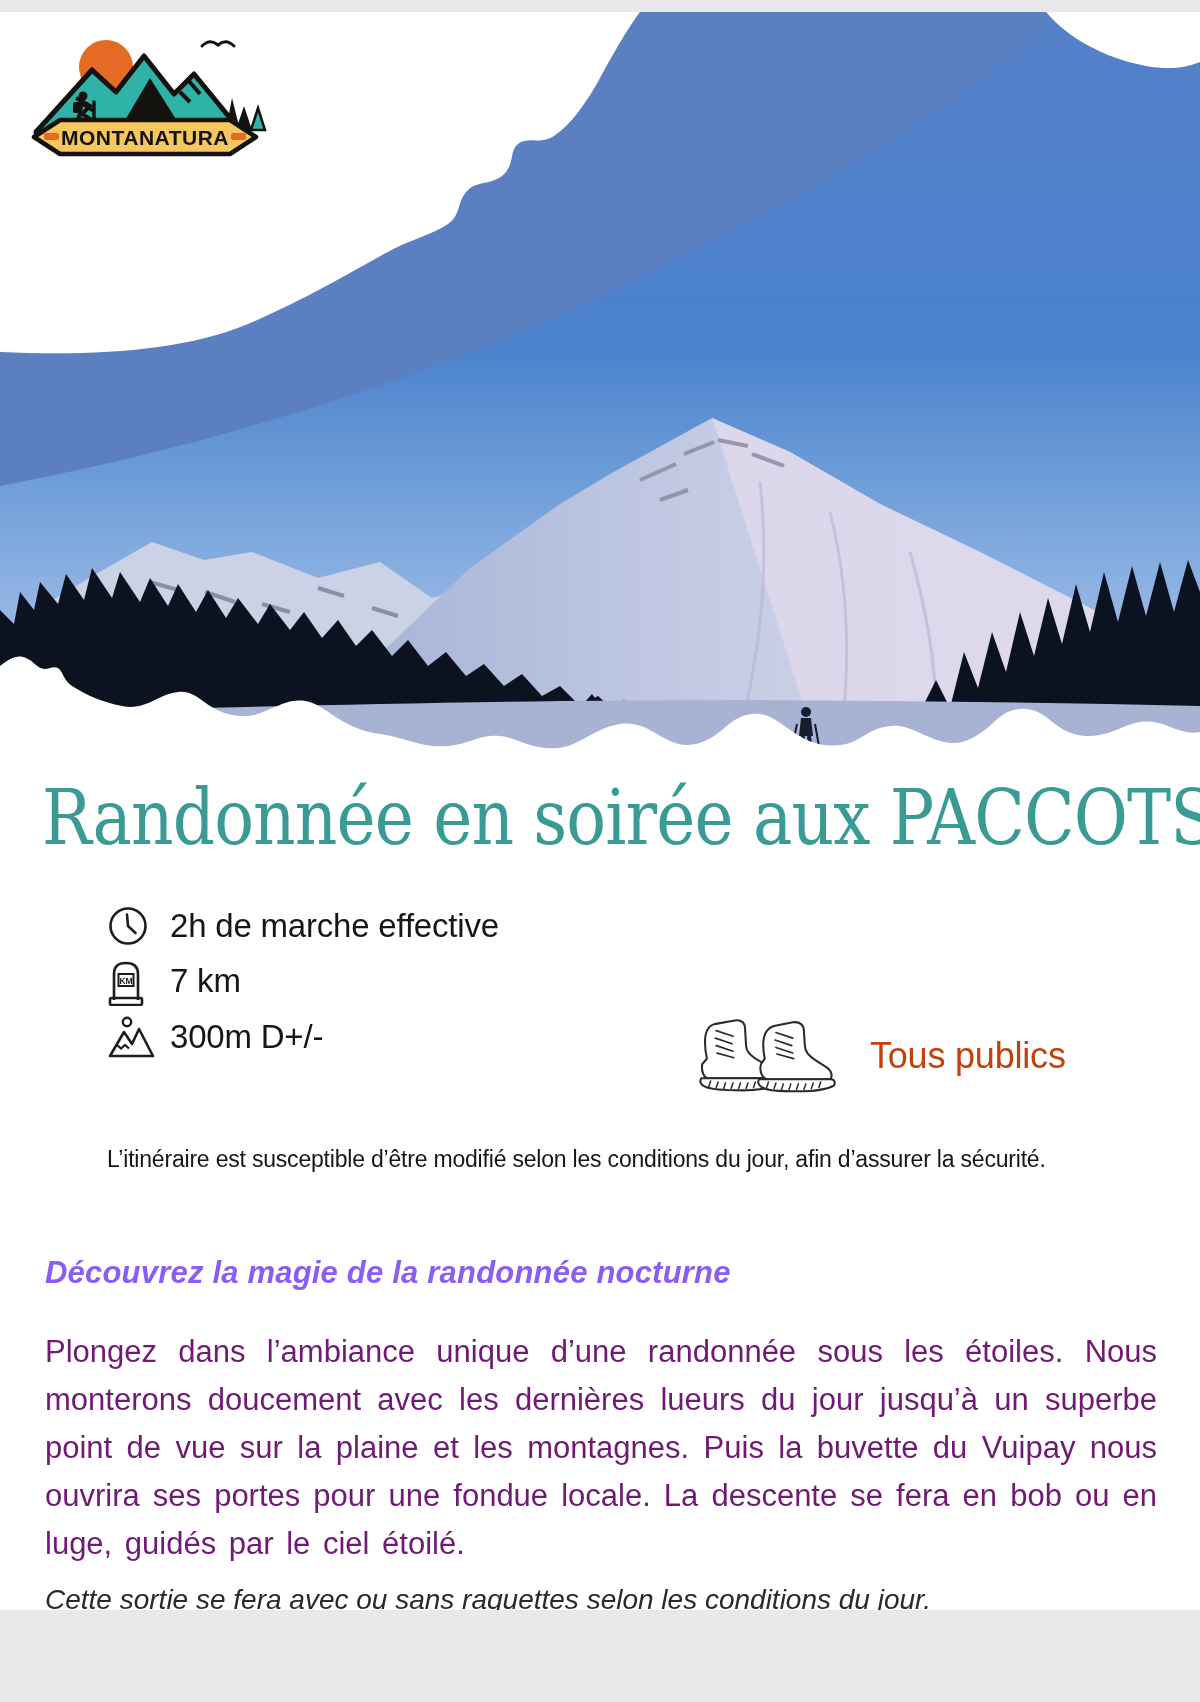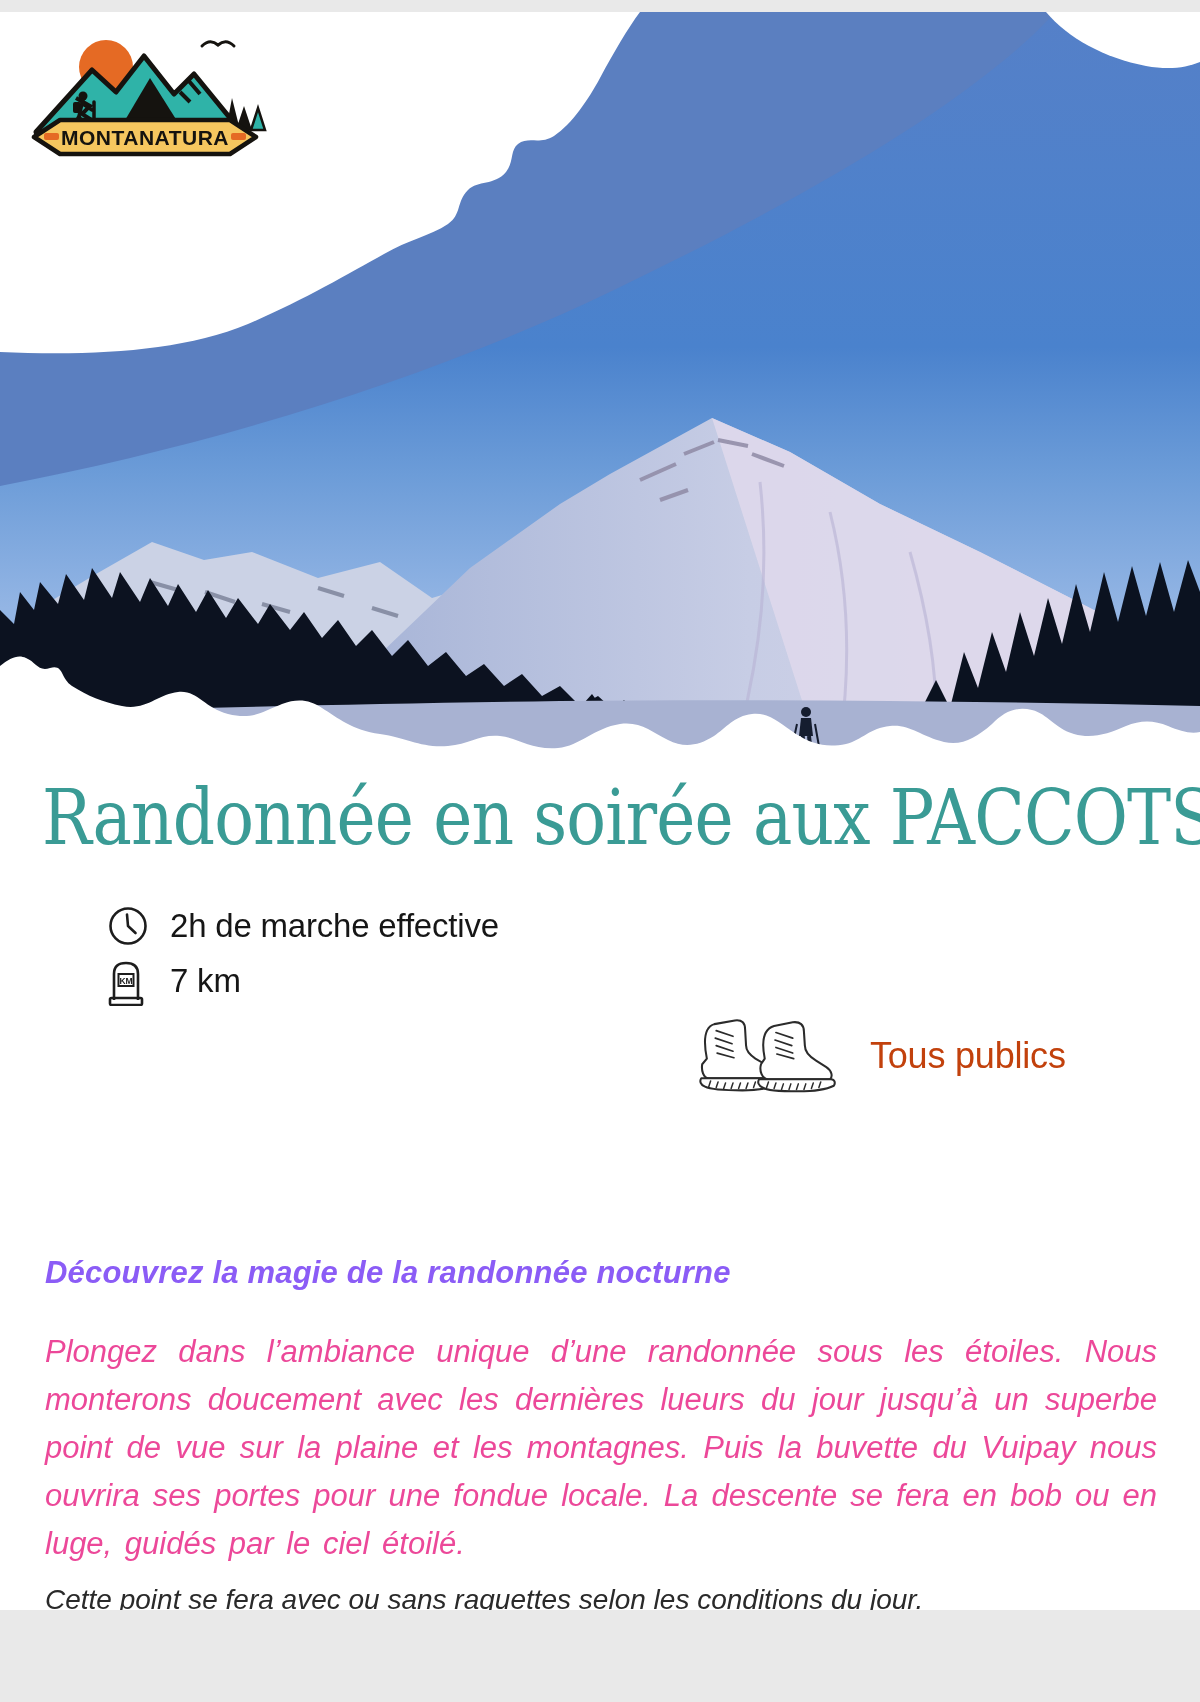--- a/index.html
+++ b/index.html
@@ -15,21 +15,21 @@
   .stat-row{display:flex;align-items:center;}
   .stat-ic{width:52px;display:flex;justify-content:flex-start;align-items:center;}
   .stat-label{font-size:33px;margin-left:12px;letter-spacing:-.2px;color:#161616;}
   .audience{position:absolute;left:686px;top:1000px;display:flex;align-items:center;column-gap:34px;}
   .audience-label{font-size:36px;letter-spacing:-.2px;color:#c2410c;}
   .disclaimer{position:absolute;left:107px;top:1134px;font-size:23px;letter-spacing:-.2px;
               white-space:nowrap;color:#161616;}
   .heading{position:absolute;left:45px;top:1243px;margin:0;font-size:31px;font-weight:700;
            letter-spacing:.2px;color:#8b5cf6;font-style:italic;}
   .body-text{position:absolute;left:45px;top:1316px;width:1112px;margin:0;font-size:31px;
-             line-height:48px;text-align:justify;text-align-last:left;word-spacing:4px;color:#ec4899;font-style:italic;}
+             line-height:48px;text-align:justify;text-align-last:left;word-spacing:4px;color:#701a75;}
   .note{position:absolute;left:45px;top:1572px;margin:0;font-size:28px;font-style:italic;color:#2a2a2a;}
   .footer-mark{position:absolute;left:557px;top:1697px;width:104px;height:5px;background:#131a28;}
   svg text{font-family:"Liberation Sans",sans-serif;}
 </style>
 </head>
 <body>
 
 <div class="page">
 
   <div class="hero">
@@ -140,39 +140,50 @@
       <span class="stat-ic">
         <svg width="40" height="50" viewBox="0 0 40 50">
           <path d="M8,44 L8,18 Q8,7 20,7 Q32,7 32,18 L32,44" fill="none" stroke="#1d1d1d" stroke-width="2.6"></path>
           <rect x="4" y="42" width="32" height="7" rx="1.5" fill="none" stroke="#1d1d1d" stroke-width="2.6"></rect>
           <rect x="12.5" y="18" width="15" height="12" fill="none" stroke="#1d1d1d" stroke-width="2"></rect>
           <text x="20" y="27.5" font-size="8.5" font-weight="bold" fill="#1d1d1d" text-anchor="middle">KM</text>
         </svg>
       </span>
       <span class="stat-label">7 km</span>
     </div>
+    <div class="stat-row">
+      <span class="stat-ic">
+        <svg width="50" height="46" viewBox="0 0 50 46">
+          <circle cx="21" cy="8" r="4.2" fill="none" stroke="#1d1d1d" stroke-width="2.4"></circle>
+          <path d="M4,42 L18,18 L26,30 L33,15 L47,42 Z" fill="none" stroke="#1d1d1d" stroke-width="2.6" stroke-linejoin="round"></path>
+          <path d="M11,31 l4,3.5 l4,-3.5 l4,3.5" fill="none" stroke="#1d1d1d" stroke-width="2.2"></path>
+        </svg>
+      </span>
+      <span class="stat-label">300m D+/-</span>
+    </div>
   </div>
 
   <div class="audience">
     <span>
       <svg width="150" height="84" viewBox="0 0 160 90" stroke="#2b2b2b" stroke-width="2.2" stroke-linejoin="round" stroke-linecap="round">
         <path d="M22,50 C18,30 20,16 30,13 L52,9 C60,8 63,12 63,19 L64,36 C64,42 68,46 74,50 L88,58
                  C94,62 95,68 92,71 L24,71 C18,71 16,62 17,56 Z" fill="#ffffff"></path>
         <path d="M16,71 L94,71 C98,71 99,75 97,78 C88,82 76,84 60,84 C44,84 26,83 20,80 C15,78 14,74 16,71 Z" fill="#ffffff"></path>
         <path d="M24,80 l2,-6 M32,81 l2,-6 M40,82 l2,-6 M48,82 l2,-6 M56,82 l2,-6 M64,82 l2,-6 M72,81 l2,-6" fill="none" stroke-width="1.6"></path>
         <path d="M32,20 L50,26 M31,28 L49,34 M32,36 L50,42 M33,44 L51,49" fill="none" stroke-width="1.8"></path>
         <path d="M84,50 C80,30 84,18 94,15 L114,11 C122,10 126,14 126,21 L127,36 C127,43 132,48 139,52
                  L150,59 C156,63 157,69 154,72 L88,72 C81,72 78,63 80,56 Z" fill="#ffffff"></path>
         <path d="M78,72 L155,72 C159,72 160,76 158,79 C150,83 136,85 120,85 C104,85 86,84 82,81 C77,79 76,75 78,72 Z" fill="#ffffff"></path>
         <path d="M86,81 l2,-6 M94,82 l2,-6 M102,83 l2,-6 M110,83 l2,-6 M118,83 l2,-6 M126,83 l2,-6 M134,82 l2,-6 M142,81 l2,-6" fill="none" stroke-width="1.6"></path>
         <path d="M96,22 L114,28 M95,30 L113,36 M96,38 L114,44 M97,45 L115,50" fill="none" stroke-width="1.8"></path>
       </svg>
     </span>
     <span class="audience-label">Tous publics</span>
   </div>
 
+  <div class="disclaimer">L’itinéraire est susceptible d’être modifié selon les conditions du jour, afin d’assurer la sécurité.</div>
 
   <h2 class="heading">Découvrez la magie de la randonnée nocturne</h2>
   <p class="body-text">Plongez dans l’ambiance unique d’une randonnée sous les étoiles. Nous monterons doucement avec les dernières lueurs du jour jusqu’à un superbe point de vue sur la plaine et les montagnes. Puis la buvette du Vuipay nous ouvrira ses portes pour une fondue locale. La descente se fera en bob ou en luge, guidés par le ciel étoilé.</p>
-  <p class="note">Cette point se fera avec ou sans raquettes selon les conditions du jour.</p>
+  <p class="note">Cette sortie se fera avec ou sans raquettes selon les conditions du jour.</p>
 
   <div class="footer-mark"></div>
 </div>
 
 </body></html>

